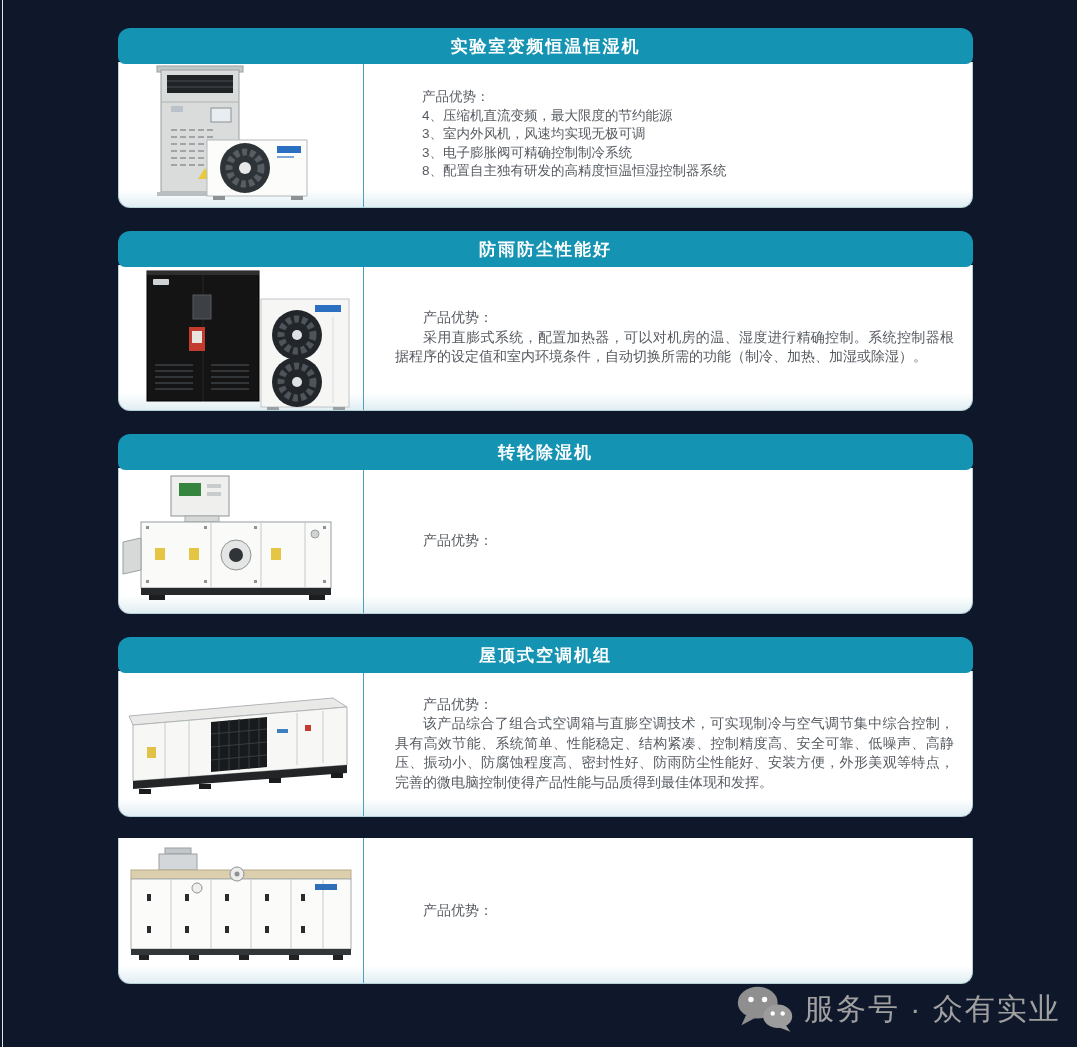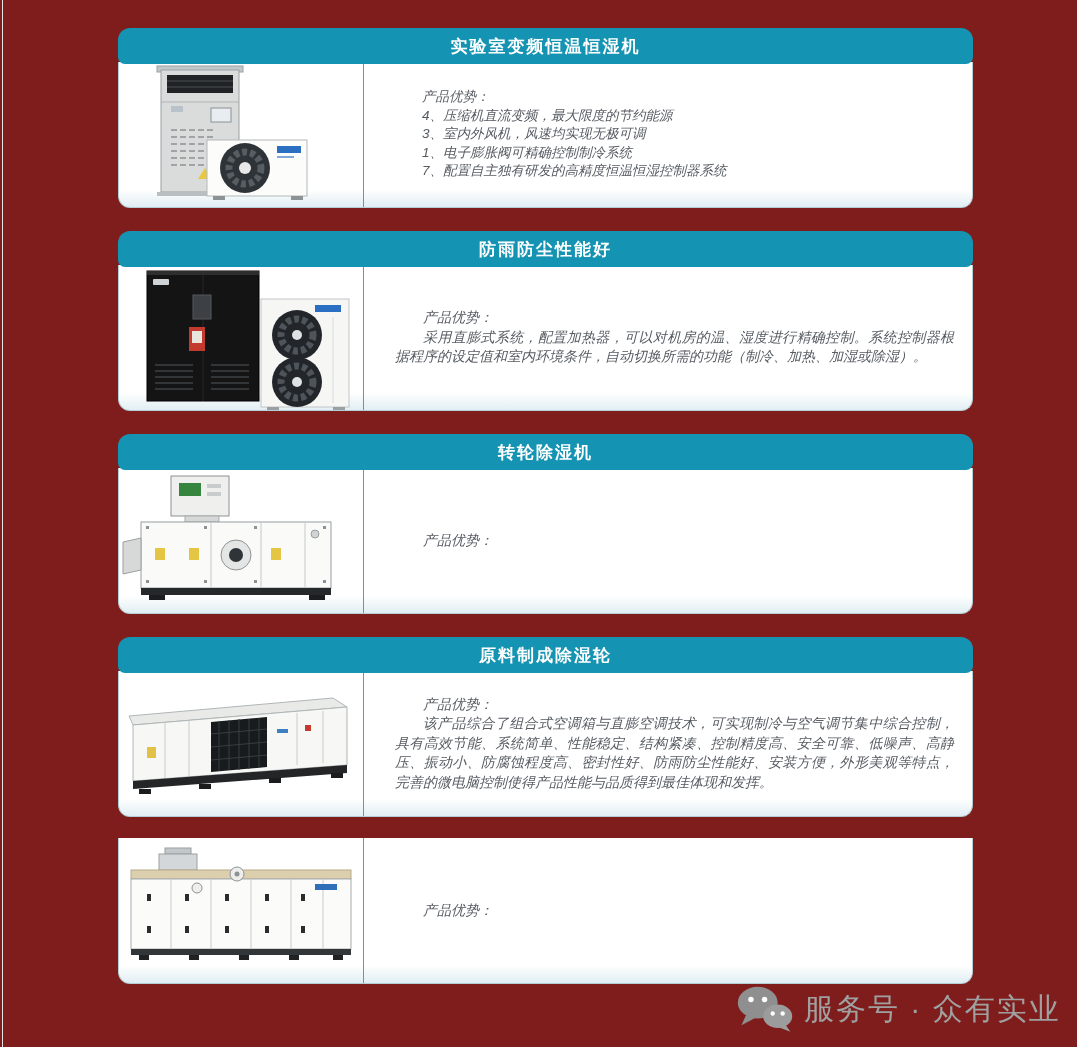--- a/index.html
+++ b/index.html
@@ -1,21 +1,21 @@
 <!DOCTYPE html>
 <html><head>
 <meta charset="utf-8">
 <style>
   * { box-sizing: border-box; }
   html, body { margin: 0; padding: 0; background: #ffffff; }
   .page {
     position: relative;
     width: 1077px;
     height: 1047px;
-    background: #7f1d1d;
+    background: #0f172a;
     font-family: "Liberation Sans", sans-serif;
     overflow: hidden;
     padding-top: 28px;
   }
   .page-edge-left {
     position: absolute; left: 2px; top: 0; bottom: 0; width: 1px;
     background: #e4e4e4;
   }
 
   .card { width: 855px; margin: 0 0 23px 118px; }
@@ -55,21 +55,21 @@
   .card-text {
     flex: 1;
     border-left: 1px solid #4aa3ba;
     display: flex; flex-direction: column; justify-content: center;
     padding: 8px 18px 8px 31px;
     color: #565b61;
     font-size: 14px;
     line-height: 19.5px;
     text-align: justify;
   }
-  .card-text p { margin: 0; font-style: italic; }
+  .card-text p { margin: 0; }
   .indent { text-indent: 2em; }
 
   .card--first .card-text {
     padding-left: 58px;
     font-size: 13.5px;
     line-height: 18.6px;
     text-align: left;
   }
 
   .watermark {
@@ -126,22 +126,22 @@
           <rect x="158" y="84" width="24" height="7" fill="#2b6fc2"></rect>
           <rect x="158" y="94" width="17" height="2" fill="#7fa8d8"></rect>
           <rect x="94" y="134" width="12" height="4" fill="#8d9294"></rect>
           <rect x="172" y="134" width="12" height="4" fill="#8d9294"></rect>
         </svg>
       </div>
       <div class="card-text">
         <p>产品优势：</p>
         <p>4、压缩机直流变频，最大限度的节约能源</p>
         <p>3、室内外风机，风速均实现无极可调</p>
-        <p>1、电子膨胀阀可精确控制制冷系统</p>
-        <p>7、配置自主独有研发的高精度恒温恒湿控制器系统</p>
+        <p>3、电子膨胀阀可精确控制制冷系统</p>
+        <p>8、配置自主独有研发的高精度恒温恒湿控制器系统</p>
       </div>
     </div>
   </section>
 
   <section class="card">
     <div class="card-header">
       <h2 class="card-title">防雨防尘性能好</h2>
     </div>
     <div class="card-body">
       <div class="card-image">
@@ -224,21 +224,21 @@
         </svg>
       </div>
       <div class="card-text">
         <p class="indent">产品优势：</p>
       </div>
     </div>
   </section>
 
   <section class="card">
     <div class="card-header">
-      <h2 class="card-title">原料制成除湿轮</h2>
+      <h2 class="card-title">屋顶式空调机组</h2>
     </div>
     <div class="card-body">
       <div class="card-image">
         <svg width="244" height="145" viewBox="0 0 244 145">
           <polygon points="14,54 228,36 214,27 10,45" fill="#e9eae8" stroke="#b0b5b7" stroke-width="1"></polygon>
           <polygon points="14,110 14,54 228,36 228,94" fill="#f7f7f5" stroke="#b0b5b7" stroke-width="1"></polygon>
           <polygon points="92,101 92,51 148,46 148,96" fill="#181b1d"></polygon>
           <g stroke="#3a3e41" stroke-width="1">
             <line x1="100" y1="50" x2="100" y2="100"></line>
             <line x1="110" y1="49" x2="110" y2="99"></line>

